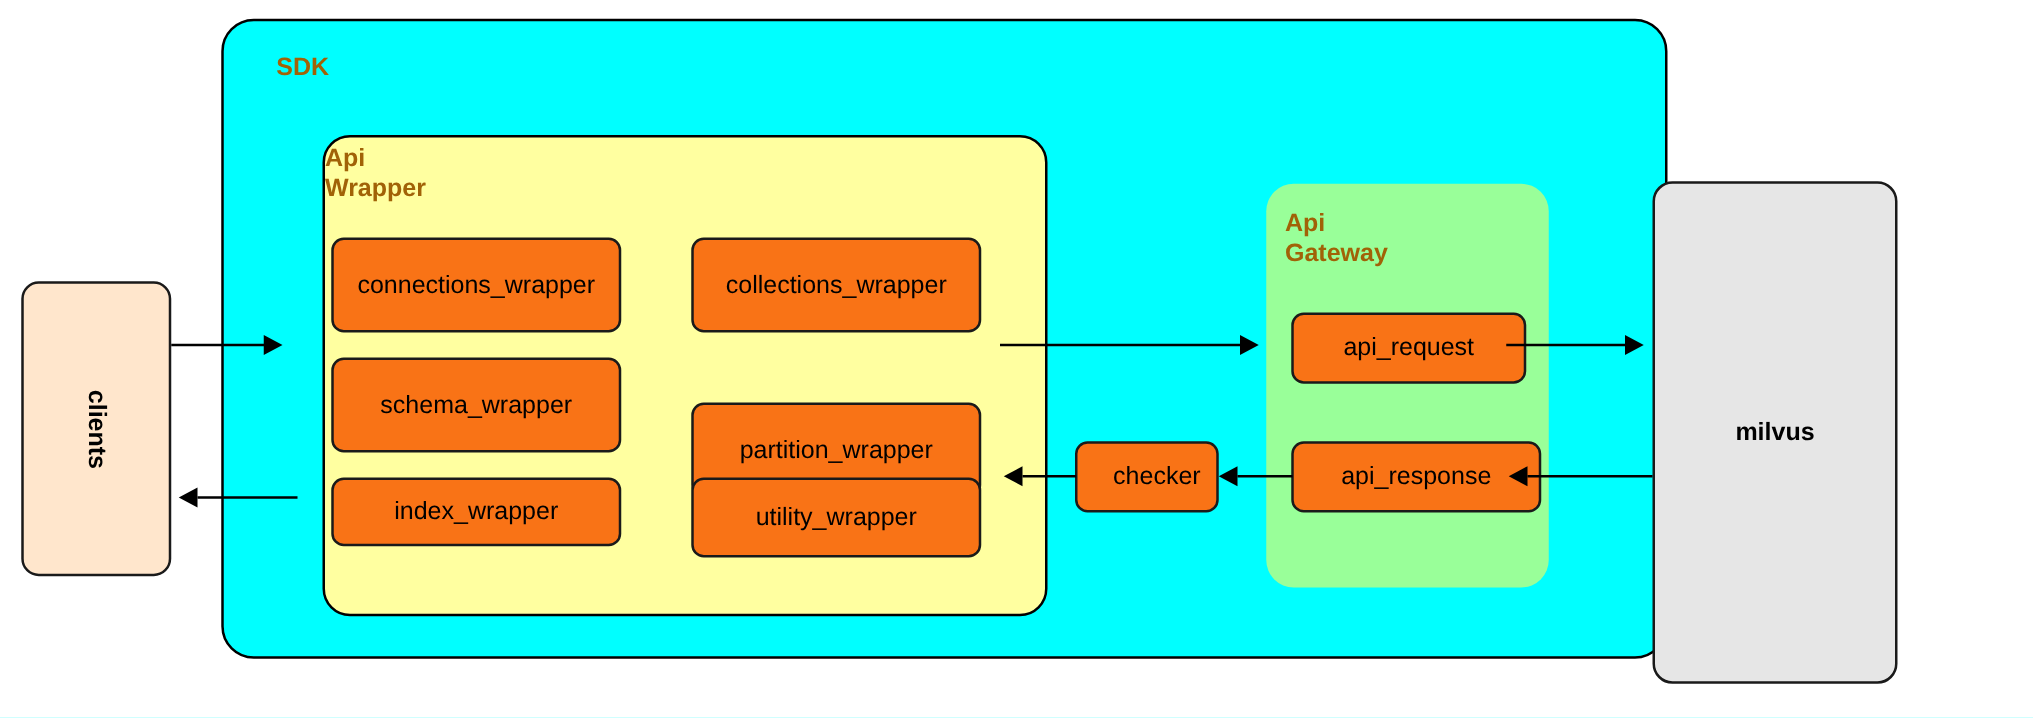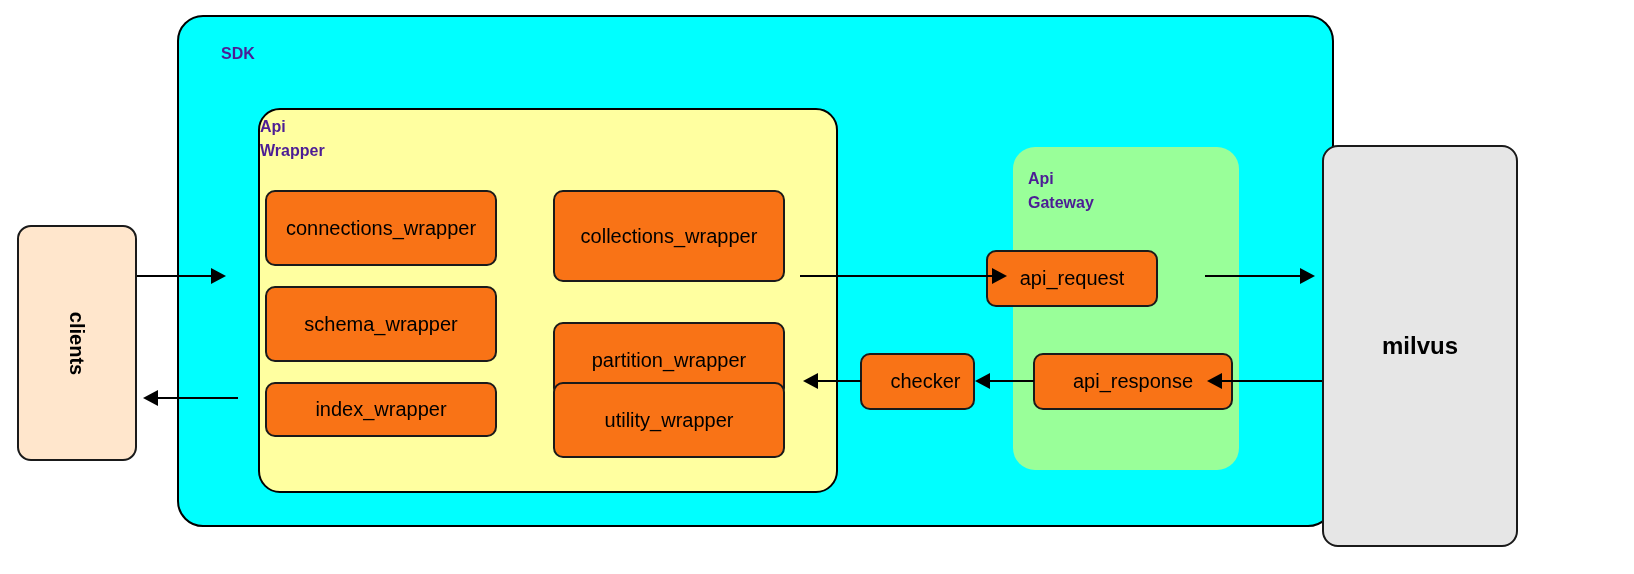--- a/index.html
+++ b/index.html
@@ -52,23 +52,23 @@
     border-radius: 22px;
     background: #99ff99;
     align-items: flex-start;
     justify-content: flex-start;
   }
 
   
   .container-title {
     position: absolute;
     font-weight: bold;
-    font-size: 16px;
+    font-size: 20px;
     line-height: 24px;
-    color: #4c1d95;
+    color: #a16207;
     white-space: pre-line;
     text-align: center;
   }
 
   
   .node {
     background: #f97316;
     border: 2px solid #1a1a1a;
     border-radius: 10px;
     font-size: 20px;
@@ -88,21 +88,21 @@
     transform: rotate(90deg);
     white-space: nowrap;
   }
 
   
   .node-milvus {
     background: #e6e6e6;
     border: 2px solid #1a1a1a;
     border-radius: 16px;
     font-weight: bold;
-    font-size: 24px;
+    font-size: 20px;
     color: #000000;
   }
 
   
   .edge {
     position: absolute;
     pointer-events: none;
   }
   .edge-line {
     position: absolute;
@@ -144,40 +144,40 @@
   <div class="box node" style="left:265px; top:190px; width:232px; height:76px;">
     <span>connections_wrapper</span>
   </div>
   <div class="box node" style="left:265px; top:286px; width:232px; height:76px;text-align:right;">
     <span>schema_wrapper</span>
   </div>
   <div class="box node" style="left:265px; top:382px; width:232px; height:55px;justify-content:center;">
     <span>index_wrapper</span>
   </div>
 
-  <div class="box node" style="left:553px; top:190px; width:232px; height:92px;">
+  <div class="box node" style="left:553px; top:190px; width:232px; height:76px;">
     <span>collections_wrapper</span>
   </div>
   <div class="box node" style="left:553px; top:286px; width:232px; height:76px;margin-top:36px;">
     <span>partition_wrapper</span>
   </div>
-  <div class="box node" style="left:553px; top:382px; width:232px; height:76px;">
+  <div class="box node" style="left:553px; top:382px; width:232px; height:64px;">
     <span>utility_wrapper</span>
   </div>
 
   <div class="box node" style="left:860px; top:353px; width:115px; height:57px;padding-left:16px;">
     <span>checker</span>
   </div>
 
   <div class="box container-gateway" style="left:1013px; top:147px; width:226px; height:323px;">
   </div>
   <div class="container-title" style="left:1028px; top:167px; width:130px; text-align:left;">Api
 Gateway</div>
 
-  <div class="box node" style="left:986px; top:250px; width:172px; height:57px;">
+  <div class="box node" style="left:1033px; top:250px; width:188px; height:57px;">
     <span>api_request</span>
   </div>
   <div class="box node" style="left:1033px; top:353px; width:200px; height:57px;">
     <span>api_response</span>
   </div>
 
   <div class="box node-milvus" style="left:1322px; top:145px; width:196px; height:402px;">
     <span>milvus</span>
   </div>
 

